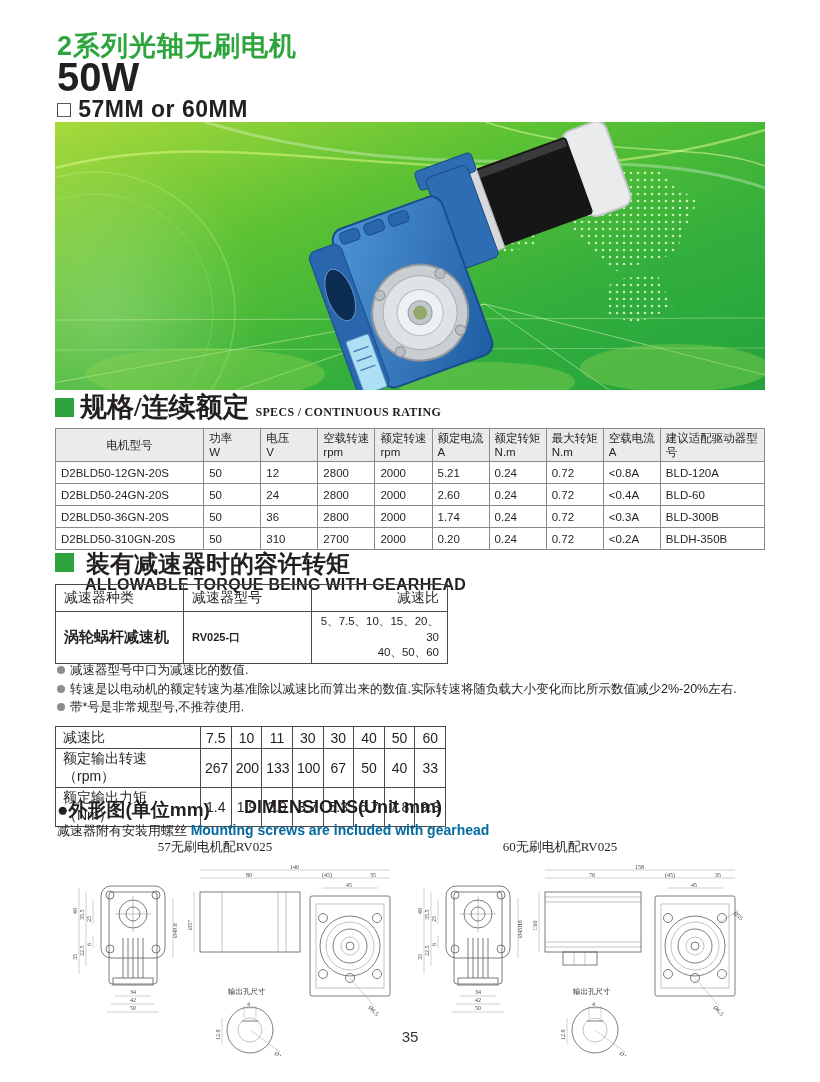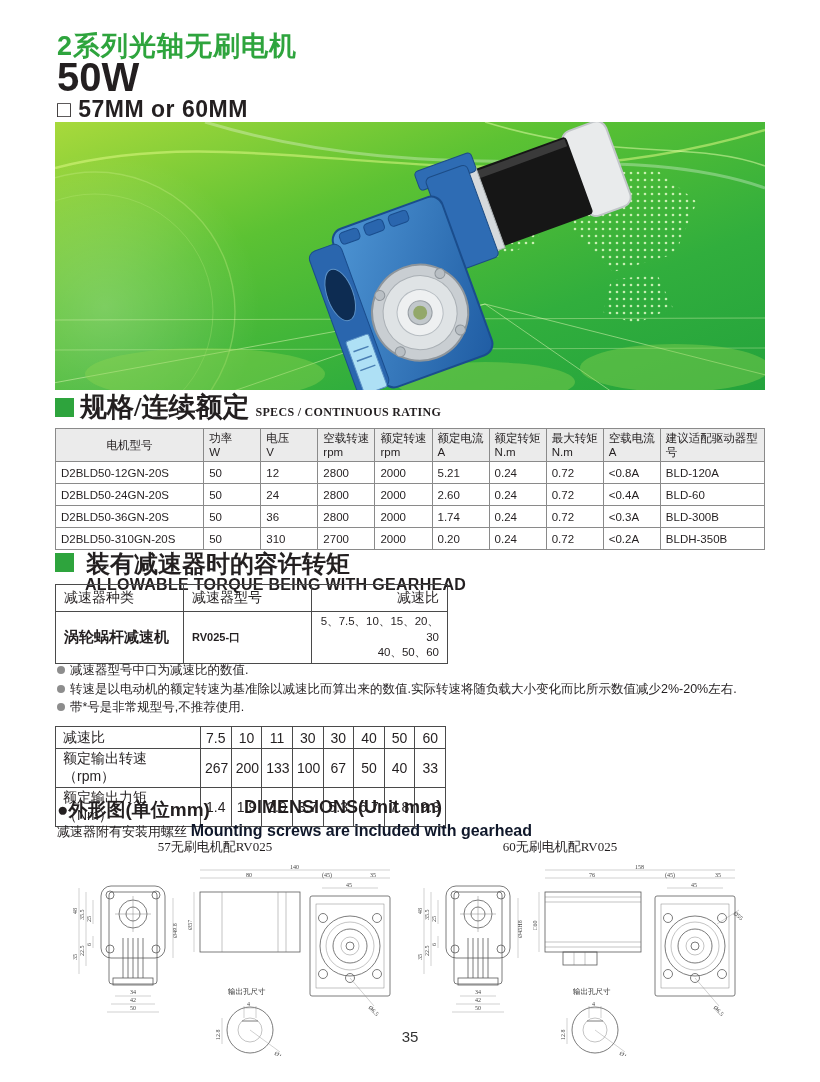--- a/index.html
+++ b/index.html
@@ -46,21 +46,21 @@
   
   #notes{top:662px;left:57px;width:740px;font-size:12.5px;line-height:1.32;}
   #notes .note{display:flex;gap:5px;margin-bottom:2px;align-items:flex-start;}
   .dot{width:8px;height:8px;border-radius:50%;background:#8d8d8d;display:inline-block;flex:none;margin-top:4px;}
   
   #dim-head{top:797px;left:57px;}
   #dim-head .l1{display:flex;align-items:flex-end;gap:6px;text-align:right;}
   #dim-head .cn1{font-size:19px;font-weight:bold;line-height:1;}
   #dim-head .en1{font-size:18px;font-weight:bold;margin-bottom:1px;padding-left:28px;}
   #dim-head .l2{margin-top:3px;font-size:13px;}
-  #dim-head .en2{font-size:16px;font-weight:bold;color:#0f172a;}
+  #dim-head .en2{font-size:14px;font-weight:bold;color:#0369a1;}
   
   #drawings{top:838px;left:55px;width:712px;display:flex;}
   .drawing{width:345px;}
   .drawing-title{font-family:"Liberation Serif",serif;font-size:13px;text-align:center;
       width:260px;margin:0 0 0 30px;}
   .drawing svg text{font-family:"Liberation Serif",serif;font-size:6px;fill:#444;}
   .drawing svg text.cnlab{font-size:7.5px;fill:#333;}
   .drawing svg .ol{fill:none;stroke:#5a5a5a;stroke-width:.8;}
   .drawing svg .thin{fill:none;stroke:#7a7a7a;stroke-width:.45;}
   .drawing svg .dim{fill:none;stroke:#8a8a8a;stroke-width:.4;}

